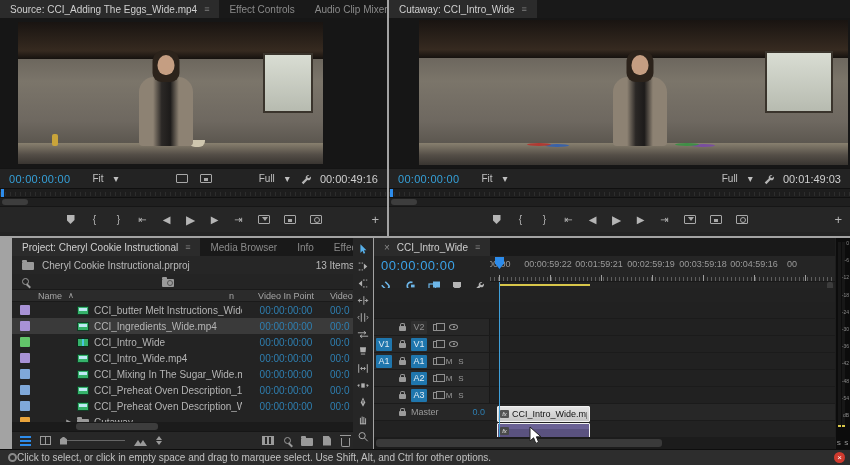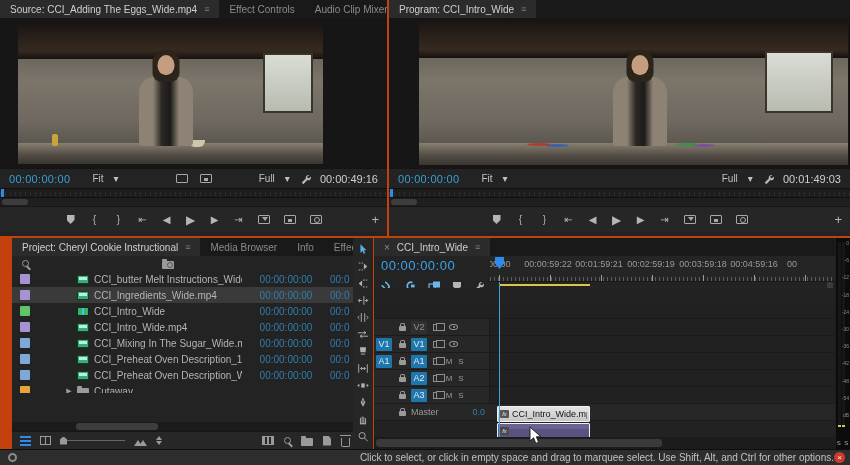--- a/index.html
+++ b/index.html
@@ -1,18 +1,18 @@
 <!DOCTYPE html>
 <html><head>
 <meta charset="utf-8">
 <style>
   * { margin:0; padding:0; box-sizing:border-box; }
   html,body { width:850px; height:465px; }
   body { font-family:"Liberation Sans", sans-serif; background:#0d0d0d; overflow:hidden; }
-  #app { position:relative; width:850px; height:465px; background:#c2410c; }
+  #app { position:relative; width:850px; height:465px; background:#a3a3a3; }
   .panel { position:absolute; background:#232323; overflow:hidden; }
   #source-panel { left:0; top:0; width:387px; height:236px; }
   #program-panel { left:389px; top:0; width:461px; height:236px; }
   #project-panel { left:12px; top:238px; width:352px; height:211px; }
   #tools-panel { left:353px; top:238px; width:20px; height:211px; background:#262626; }
   #timeline-panel { left:374px; top:238px; width:476px; height:211px; }
   #status-bar { left:0; top:449px; width:850px; height:16px; background:#2d2d2d; border-top:1px solid #0e0e0e; display:flex; align-items:center; }
 
   
   .tabs { display:flex; height:18px; background:#191919; font-size:10px; color:#8a8a8a; align-items:stretch; }
@@ -161,21 +161,21 @@
   .meter-bars i { flex:1; background:#171717; position:relative; }
   .meter-bars i::after { content:''; position:absolute; bottom:0; left:0; right:0; height:2px; background:#d8c64a; }
   .meter-scale { position:absolute; right:1px; top:2px; height:178px; display:flex; flex-direction:column; justify-content:space-between; font-size:5px; color:#8a8a8a; text-align:right; }
   .meter-solo { position:absolute; bottom:3px; left:0; right:0; text-align:center; font-size:6px; color:#aaa; letter-spacing:1px; }
 
   
   .tlt { display:flex; align-items:center; justify-content:center; }
 
   
   .status-icon { width:9px; height:9px; border:2px solid #8a8a8a; border-radius:50%; margin-left:8px; flex:none; }
-  .status-msg { flex:1; text-align:right; font-size:10px; color:#c0c0c0; }
+  .status-msg { flex:1; text-align:left; font-size:10px; color:#c0c0c0; }
   .error-badge { width:11px; height:11px; background:#cf3a2e; border-radius:50%; color:#fff; font-size:8px; line-height:11px; text-align:center; margin-right:5px; flex:none; }
 
   .cursor-arrow { position:absolute; z-index:10; }
 </style>
 </head>
 <body>
 
 <div id="app">
 
   <div class="panel" id="source-panel">
@@ -252,21 +252,21 @@
       <span class="tbtn">
           <span class="ic-cam"></span>
         </span>
       <span class="plus-btn">+</span>
     </div>
   </div>
 
   <div class="panel" id="program-panel">
     <div class="tabs">
       <div class="tab active">
-        <span>Program: CCI_Intro_Wide</span>
+        <span>Cutaway: CCI_Intro_Wide</span>
         <span class="menu-glyph">≡</span>
       </div>
     </div>
     <div class="mon-view">
       <div class="video" id="program-video">
         <div class="kitchen scene-program">
           <div class="cabinets"></div>
           <div class="kwindow"></div>
           <div class="counter"></div>
           <div class="props"></div>
@@ -334,24 +334,39 @@
           <span>Media Browser</span>
         </div>
       <div class="tab">
           <span>Info</span>
         </div>
       <div class="tab">
           <span>Effects</span>
         </div>
 
     </div>
+    <div class="proj-info">
+      <span class="ic-folder"></span>
+      <span>Cheryl Cookie Instructional.prproj</span>
+      <span class="spacer"></span>
+      <span>13 Items</span>
+    </div>
     <div class="proj-search">
       <span class="ic-find"></span>
       <span style="flex:1"></span>
       <span class="ic-folder search" style="position:absolute;left:150px"></span>
+    </div>
+    <div class="proj-cols">
+      <span class="h-name">
+        <span>Name</span>
+        <span style="font-size:8px">∧</span>
+      </span>
+      <span class="h-n">n</span>
+      <span class="h-in">Video In Point</span>
+      <span class="h-out">Video O</span>
     </div>
     <div class="proj-rows">
       <div class="prow">
         <span class="chip chip-purple"></span>
         <span class="row-iconcell">
             <span class="ic-clipItem"></span>
           </span>
         <span class="name">CCI_butter Melt Instructions_Wide.mp4</span>
         <span class="col-in">00:00:00:00</span>
         <span class="col-out">00:0</span>

